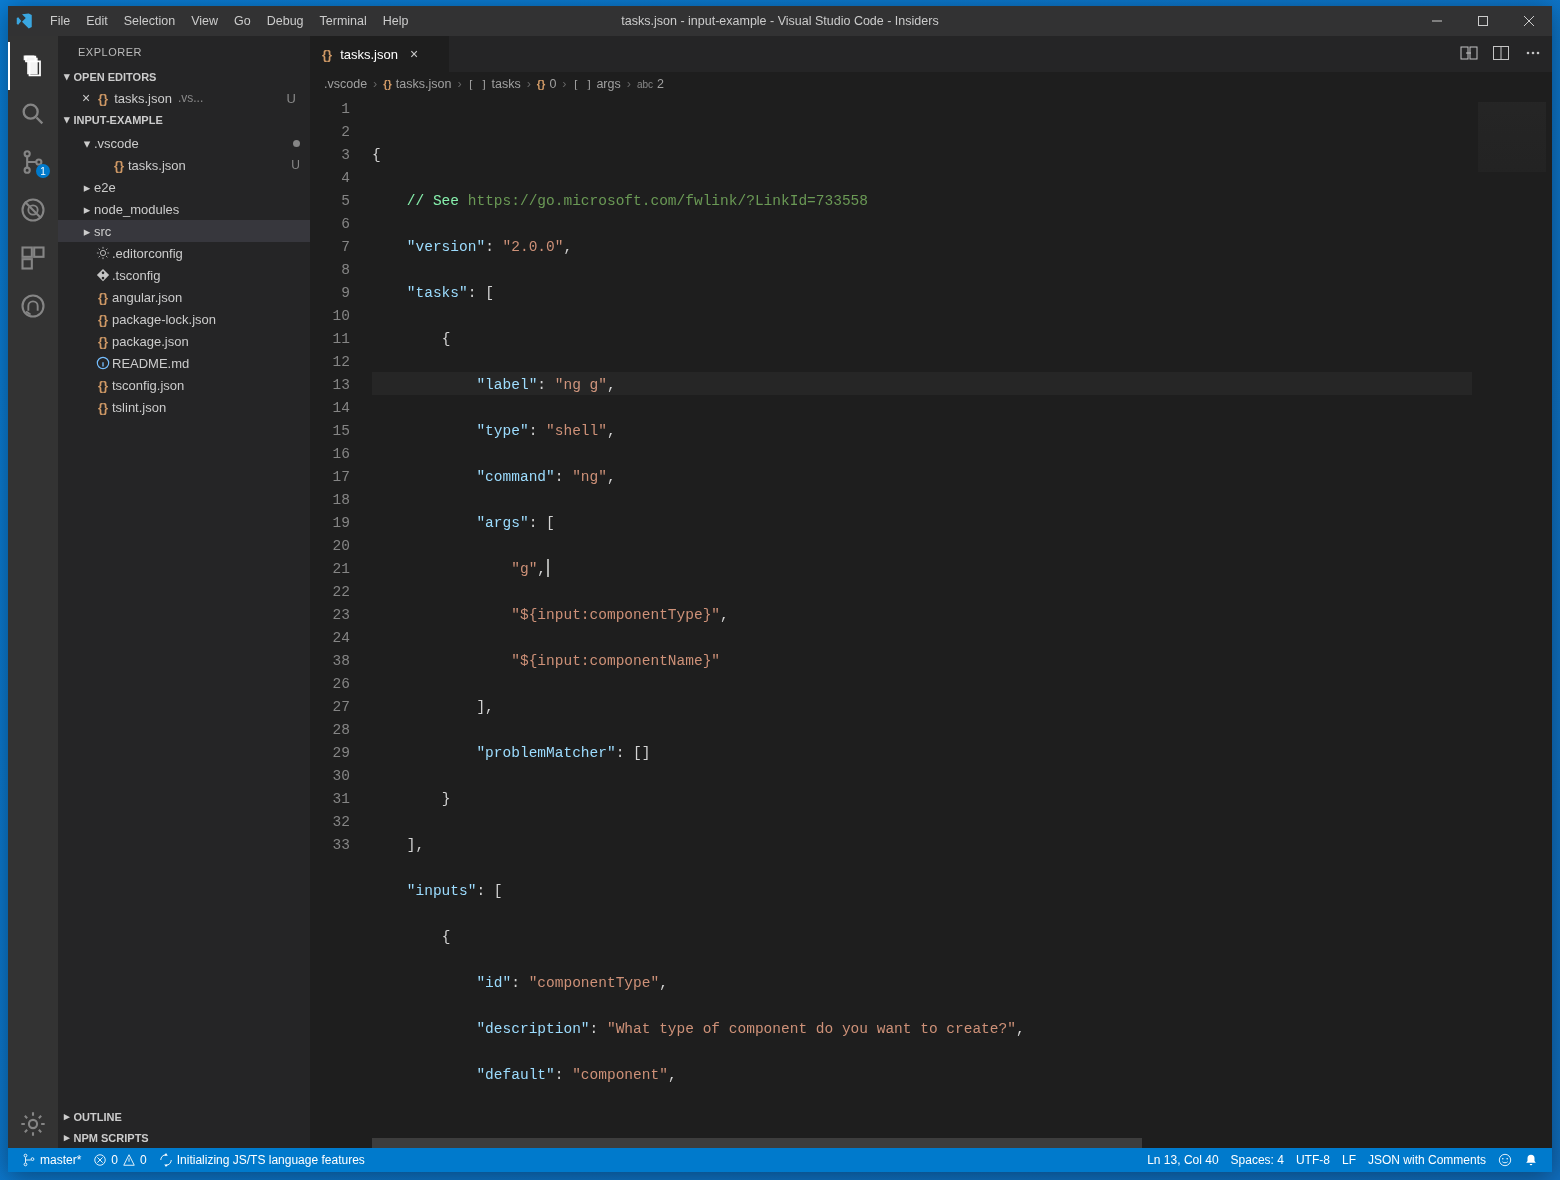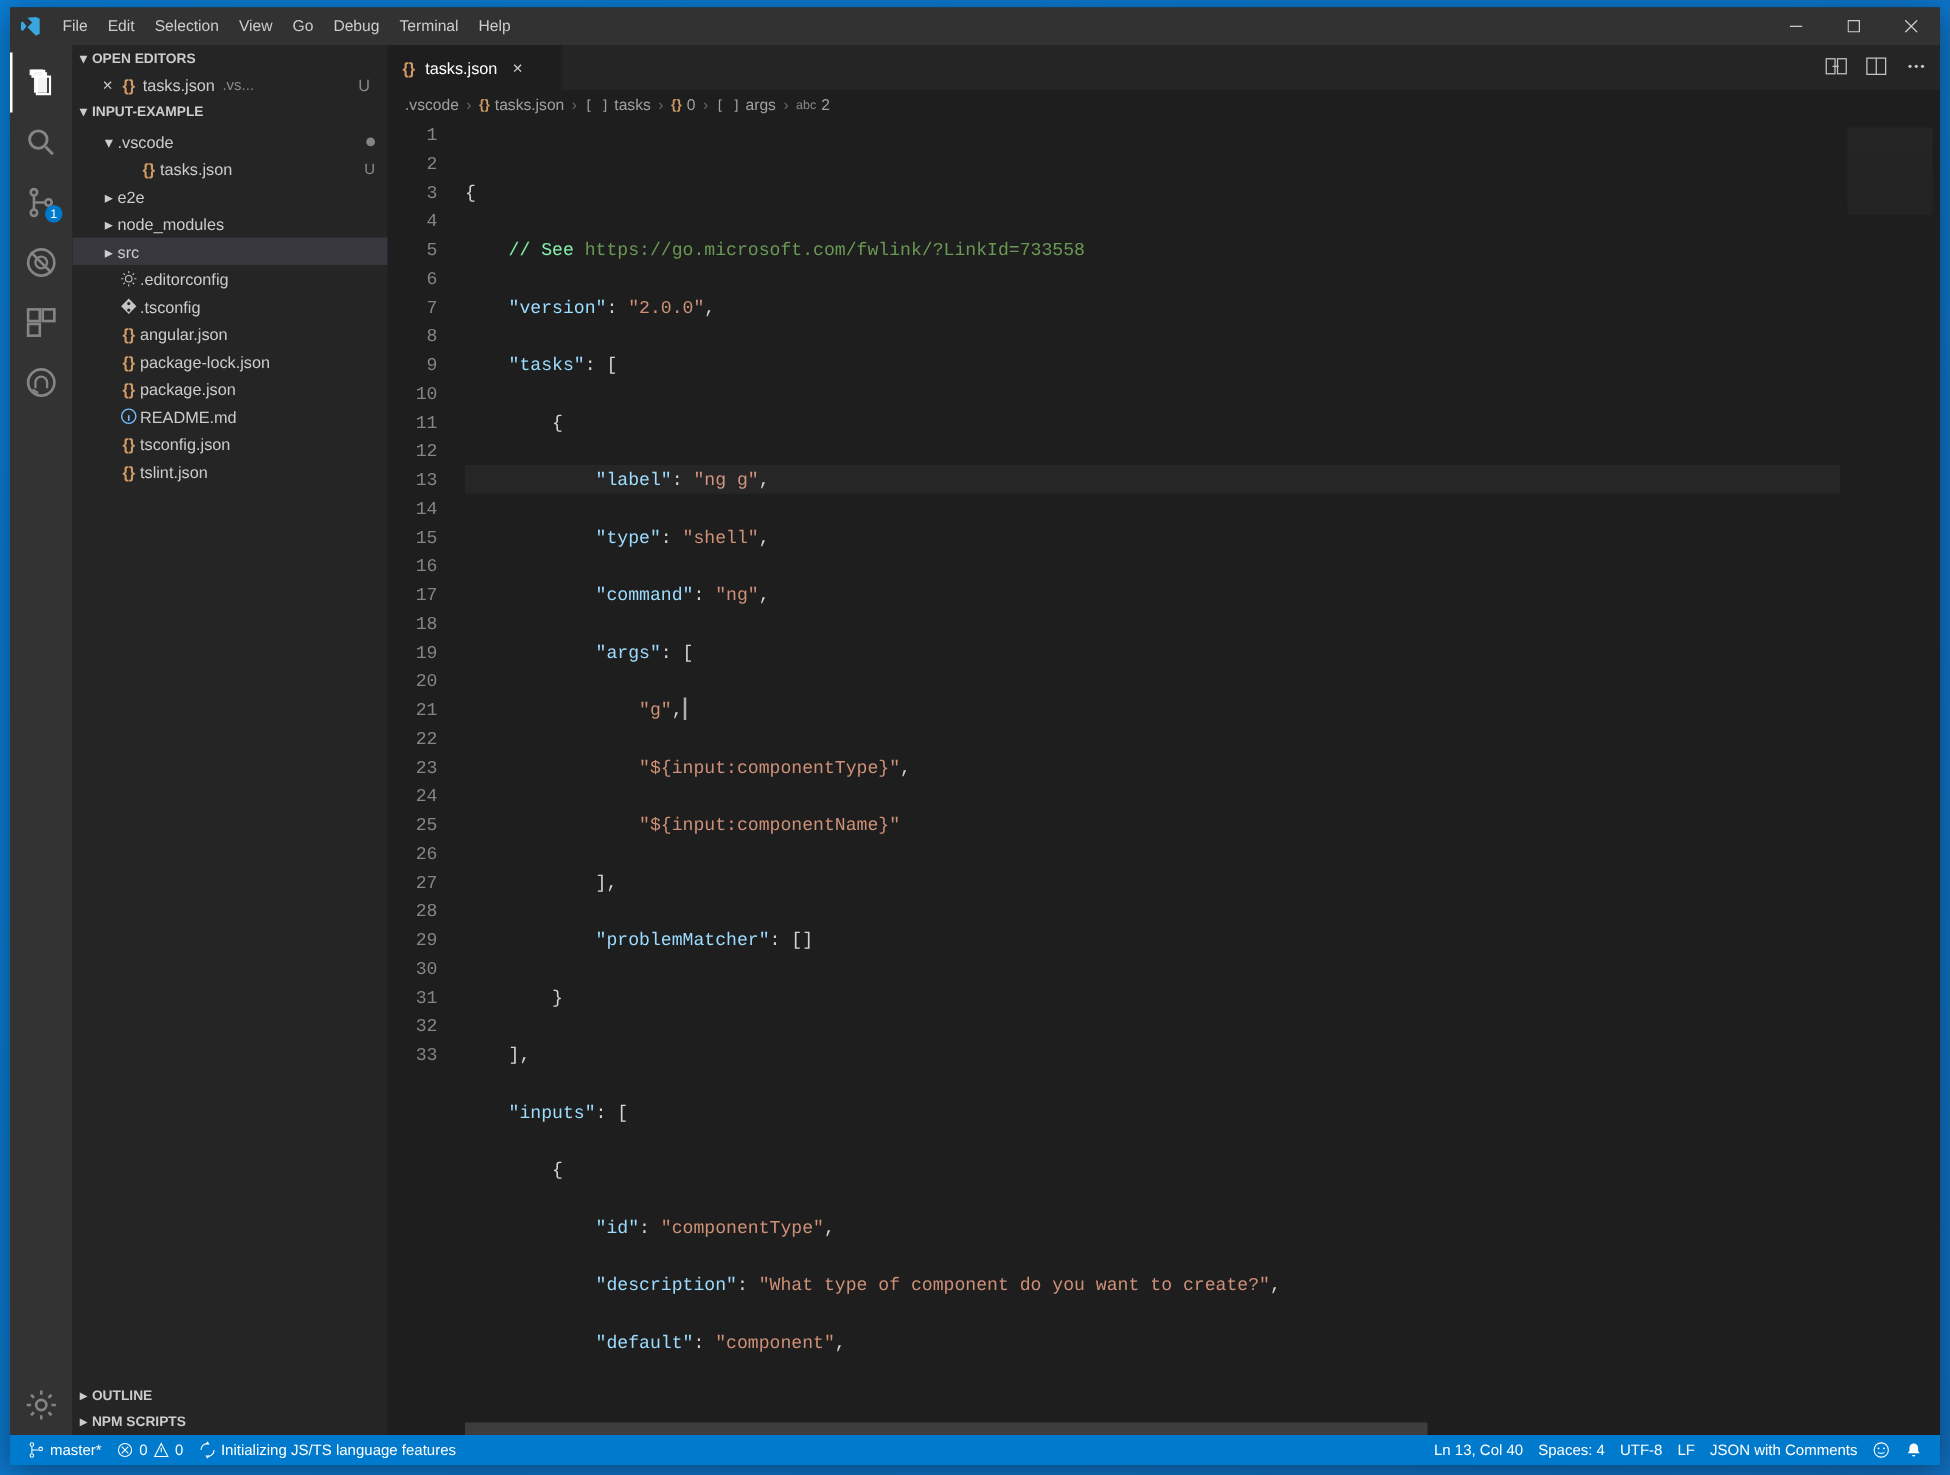--- a/index.html
+++ b/index.html
@@ -108,20 +108,21 @@
     <div class="menu-items">
       <div class="mi">File</div>
       <div class="mi">Edit</div>
       <div class="mi">Selection</div>
       <div class="mi">View</div>
       <div class="mi">Go</div>
       <div class="mi">Debug</div>
       <div class="mi">Terminal</div>
       <div class="mi">Help</div>
     </div>
+    <div class="title-text">tasks.json - input-example - Visual Studio Code - Insiders</div>
     <div class="win-controls">
       <div class="wc">
           <svg viewBox="0 0 10 10" width="10" height="10">
             <path stroke="#ccc" d="M0 5h10"></path>
           </svg>
         </div>
       <div class="wc">
           <svg viewBox="0 0 10 10" width="10" height="10">
             <rect x="0.5" y="0.5" width="9" height="9" fill="none" stroke="#ccc"></rect>
           </svg>
@@ -181,20 +182,21 @@
       <div class="ab-spacer"></div>
       <div class="ab-item">
         <svg viewBox="0 0 24 24">
             <circle cx="12" cy="12" r="3.5" fill="none" stroke="currentColor" stroke-width="1.8"></circle>
             <path fill="none" stroke="currentColor" stroke-width="1.8" d="M12 2v3M12 19v3M2 12h3M19 12h3M5 5l2 2M17 17l2 2M19 5l-2 2M7 17l-2 2"></path>
           </svg>
       </div>
     </div>
 
     <div class="sidebar">
+      <div class="sidebar-title">EXPLORER</div>
 
       <div class="section-header">
         <span class="chev">▾</span>
         <span>OPEN EDITORS</span>
       </div>
       <div class="open-editor-item">
         <span class="close-x">×</span>
         <span class="braces">{}</span>
         <span>tasks.json</span>
         <span class="dim">.vs...</span>
@@ -374,21 +376,21 @@
             <div>15</div>
             <div>16</div>
             <div>17</div>
             <div>18</div>
             <div>19</div>
             <div>20</div>
             <div>21</div>
             <div>22</div>
             <div>23</div>
             <div>24</div>
-            <div>25</div>
+            <div>38</div>
             <div>26</div>
             <div>27</div>
             <div>28</div>
             <div>29</div>
             <div>30</div>
             <div>31</div>
             <div>32</div>
             <div>33</div>
           </div>
         <div class="code">

